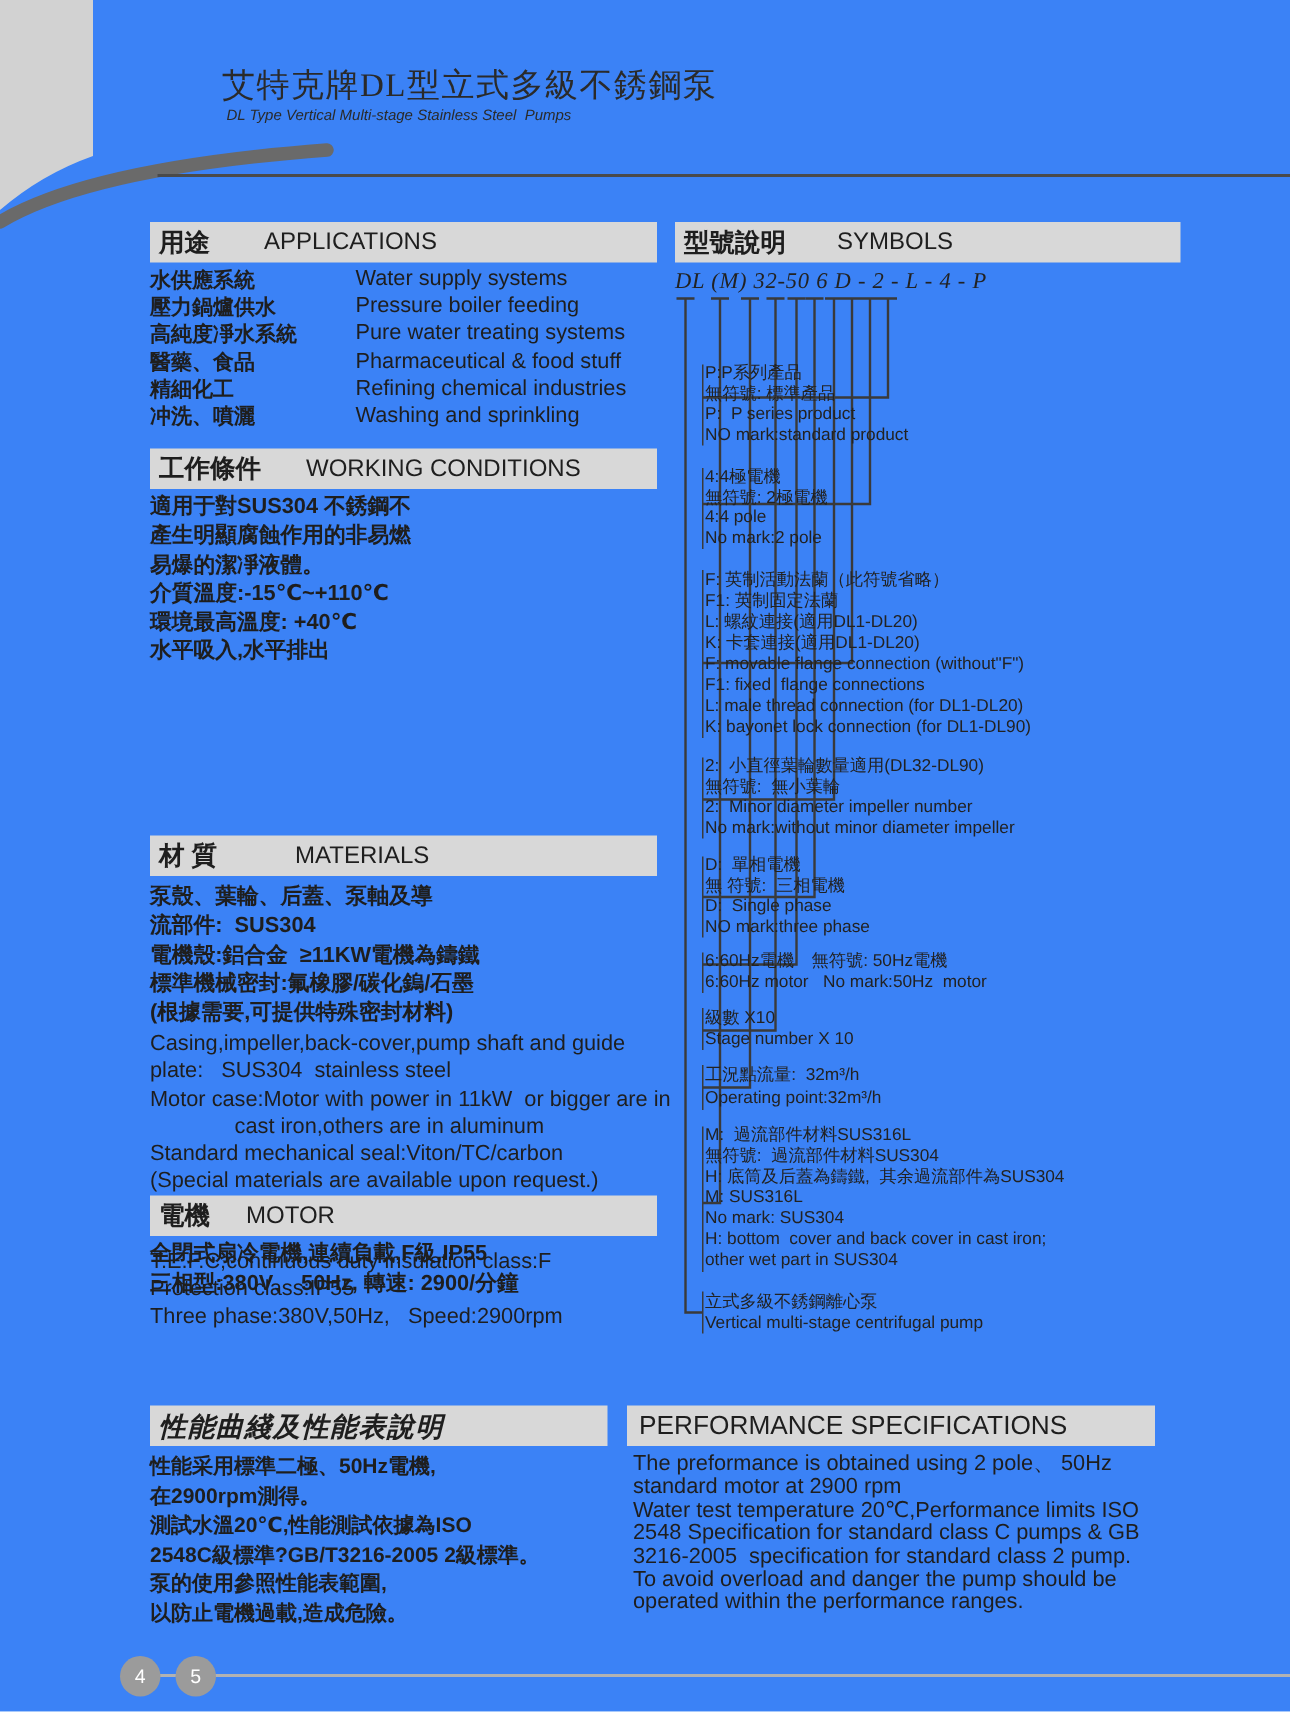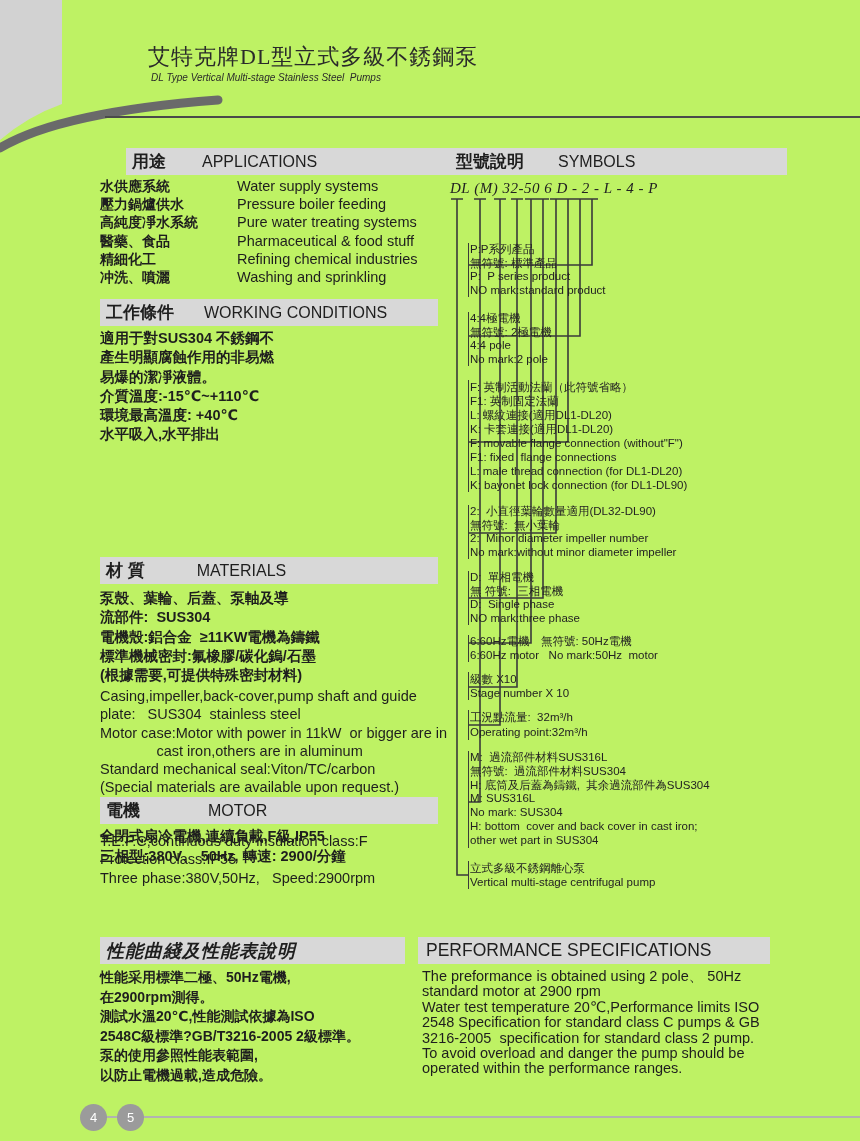--- a/index.html
+++ b/index.html
@@ -1,17 +1,17 @@
 <!DOCTYPE html>
 <html><head>
 <meta charset="utf-8">
 <style>
   html,body{margin:0;padding:0;background:#fff;}
   #page{
-    position:relative;width:860px;height:1141px;background:#bef264;overflow:hidden;
+    position:relative;width:860px;height:1141px;background:#3b82f6;overflow:hidden;
     font-family:"Liberation Sans","DejaVu Sans",sans-serif;color:#1e1e1e;
   }
   
   #corner-svg{position:absolute;left:0;top:0;}
   
   .title-cn{position:absolute;left:148px;top:42px;font-family:"Liberation Serif","DejaVu Serif",serif;
     font-size:22px;letter-spacing:1px;color:#2a2a2a;white-space:pre;}
   .title-en{position:absolute;left:151px;top:72px;font-size:10px;color:#2a2a2a;white-space:pre;font-style:italic;}
   .header-rule{position:absolute;left:105px;top:116px;width:755px;height:2px;background:#4a4a4a;}
   
@@ -45,21 +45,21 @@
 
   <svg id="corner-svg" width="230" height="170">
     <path d="M0,0 H62 V104 Q28,116 0,140 Z" fill="#d2d2d2"></path>
     <path d="M0,148 Q60,112 218,100" stroke="#6a6a6a" stroke-width="9" fill="none" stroke-linecap="round"></path>
   </svg>
 
   <div class="title-cn">艾特克牌DL型立式多級不銹鋼泵</div>
   <div class="title-en">DL Type Vertical Multi-stage Stainless Steel  Pumps</div>
   <div class="header-rule"></div>
 
-  <div class="sec-bar" style="left:100px;top:148px;width:338px;margin-left:26px;">
+  <div class="sec-bar" style="left:100px;top:148px;width:338px;">
     <span class="cn">用途</span>
     <span class="en" style="margin-left:36px;">APPLICATIONS</span>
   </div>
   <div class="app-grid">
     <span class="c">水供應系統</span>
       <span class="e">Water supply systems</span>
     <span class="c">壓力鍋爐供水</span>
       <span class="e">Pressure boiler feeding</span>
     <span class="c">高純度凈水系統</span>
       <span class="e">Pure water treating systems</span>
@@ -77,21 +77,21 @@
   </div>
   <div class="txt cjk" style="left:100px;top:329px;width:345px;line-height:19.3px;">適用于對SUS304 不銹鋼不<br>產生明顯腐蝕作用的非易燃<br>易爆的潔凈液體。<br>介質溫度:-15℃~+110℃<br>環境最高溫度: +40℃<br>水平吸入,水平排出</div>
 
   <div class="sec-bar" style="left:100px;top:557px;width:338px;">
     <span class="cn">材 質</span>
     <span class="en" style="margin-left:52px;">MATERIALS</span>
   </div>
   <div class="txt cjk" style="left:100px;top:589px;width:345px;line-height:19.3px;">泵殼、葉輪、后蓋、泵軸及導<br>流部件:  SUS304<br>電機殼:鋁合金  ≥11KW電機為鑄鐵<br>標準機械密封:氟橡膠/碳化鎢/石墨<br>(根據需要,可提供特殊密封材料)</div>
   <div class="txt lat" style="left:100px;top:687px;width:355px;line-height:18.3px;">Casing,impeller,back-cover,pump shaft and guide<br>plate:   SUS304  stainless steel<br>Motor case:Motor with power in 11kW  or bigger are in<br>              cast iron,others are in aluminum<br>Standard mechanical seal:Viton/TC/carbon<br>(Special materials are available upon request.)</div>
 
-  <div class="sec-bar" style="left:100px;top:797px;width:338px;gap:44px;">
+  <div class="sec-bar" style="left:100px;top:797px;width:338px;">
     <span class="cn">電機</span>
     <span class="en" style="margin-left:24px;">MOTOR</span>
   </div>
   <div class="txt cjk" style="left:100px;top:827px;width:345px;line-height:19.5px;">全閉式扇冷電機,連續負載,F級,IP55<br>三相型:380V、 50Hz, 轉速: 2900/分鐘</div>
   <div class="txt lat" style="left:100px;top:832px;width:345px;line-height:18.3px;">T.E.F.C,continuous duty insulation class:F<br>Protection class:IP55<br>Three phase:380V,50Hz,   Speed:2900rpm</div>
 
   <div class="sec-bar" style="left:450px;top:148px;width:337px;">
     <span class="cn">型號說明</span>
     <span class="en" style="margin-left:34px;">SYMBOLS</span>
   </div>

